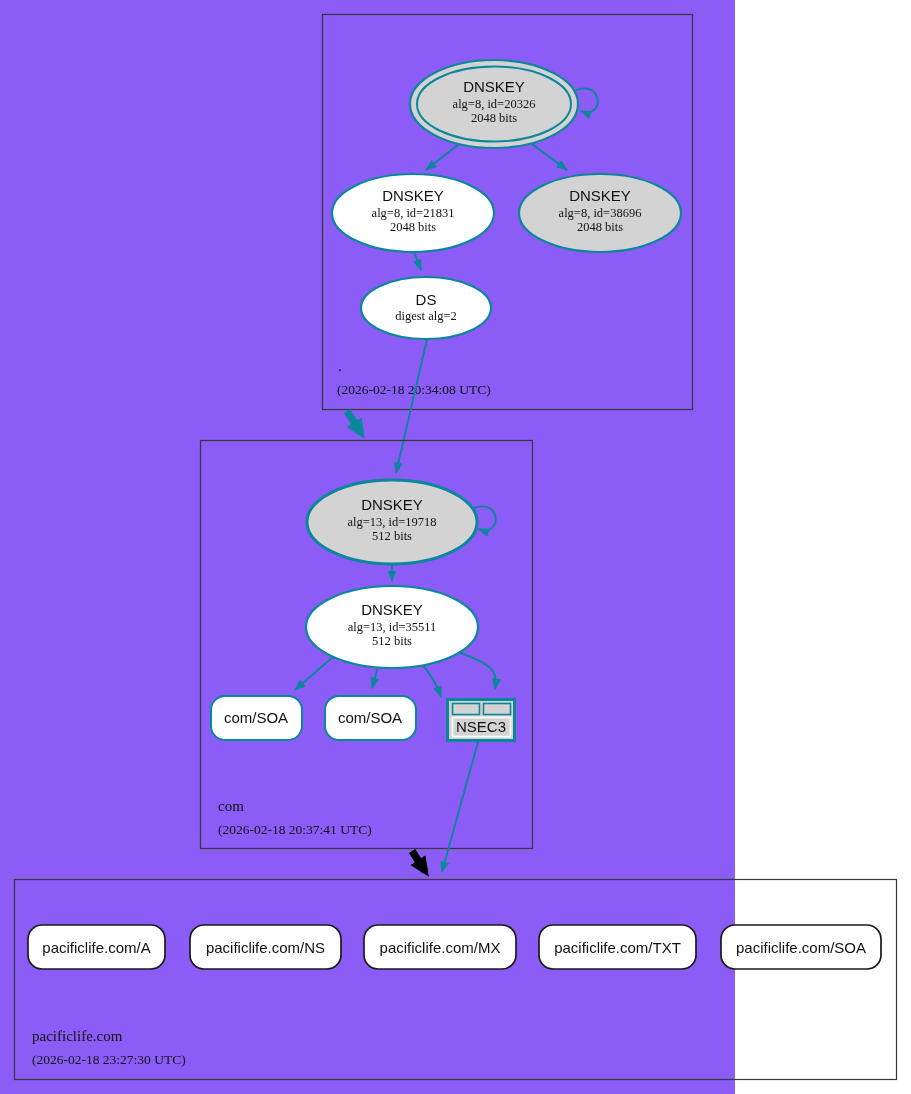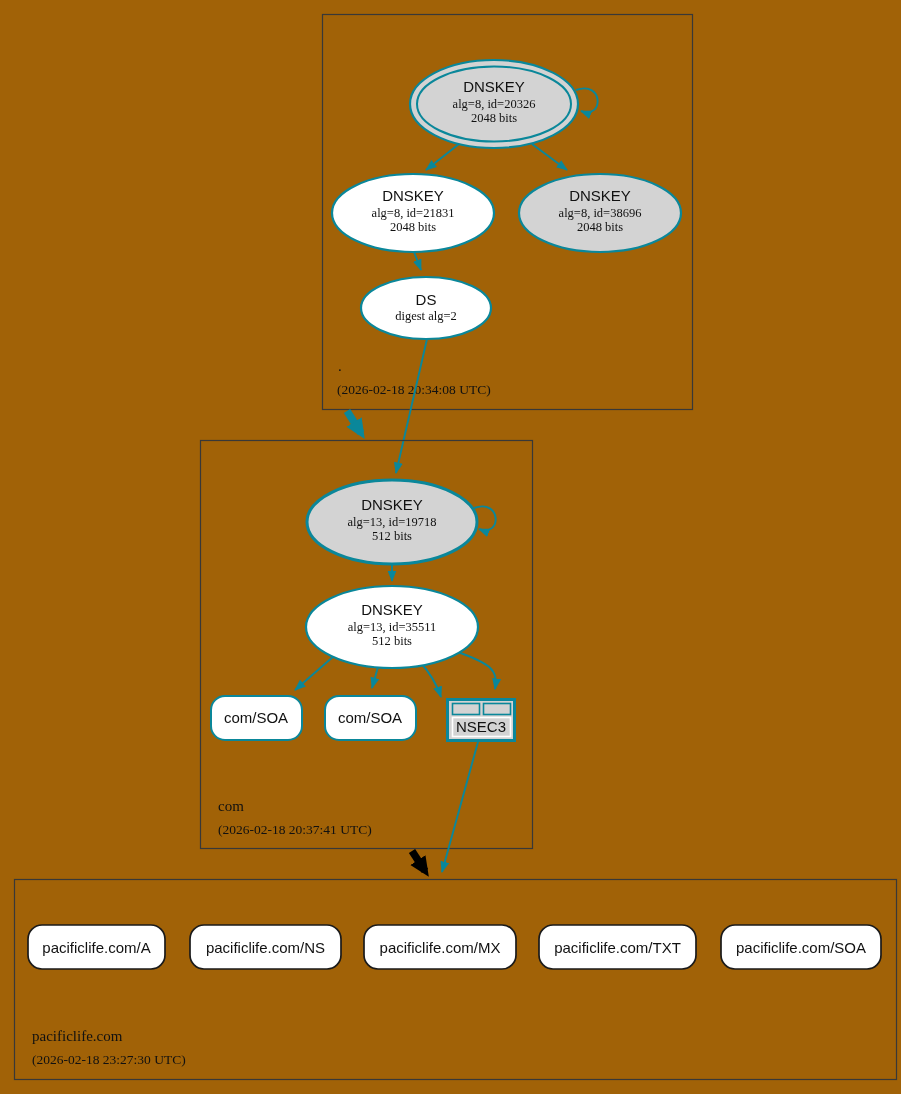--- a/index.html
+++ b/index.html
@@ -2,23 +2,23 @@
 <html style="--color-secure: #0a879a; --color-node_fill: #d3d3d3; --color-edge_insecure: #000000; --color-box_border: #383838; --color-rrset_border: #1a1a1a;"><head>
 <meta charset="utf-8">
 <style>
   html, body {
     margin: 0;
     padding: 0;
     background: #ffffff;
   }
   .canvas {
     position: relative;
-    width: 901px;
+    width: 735px;
     height: 1094px;
-    background: #a16207;
+    background: #8b5cf6;
   }
   svg { display: block; }
 
   .zone-box {
     fill: none;
     stroke: var(--color-box_border, #383838);
     stroke-width: 1.2;
   }
   .ellipse-gray {
     fill: var(--color-node_fill, #d3d3d3);

